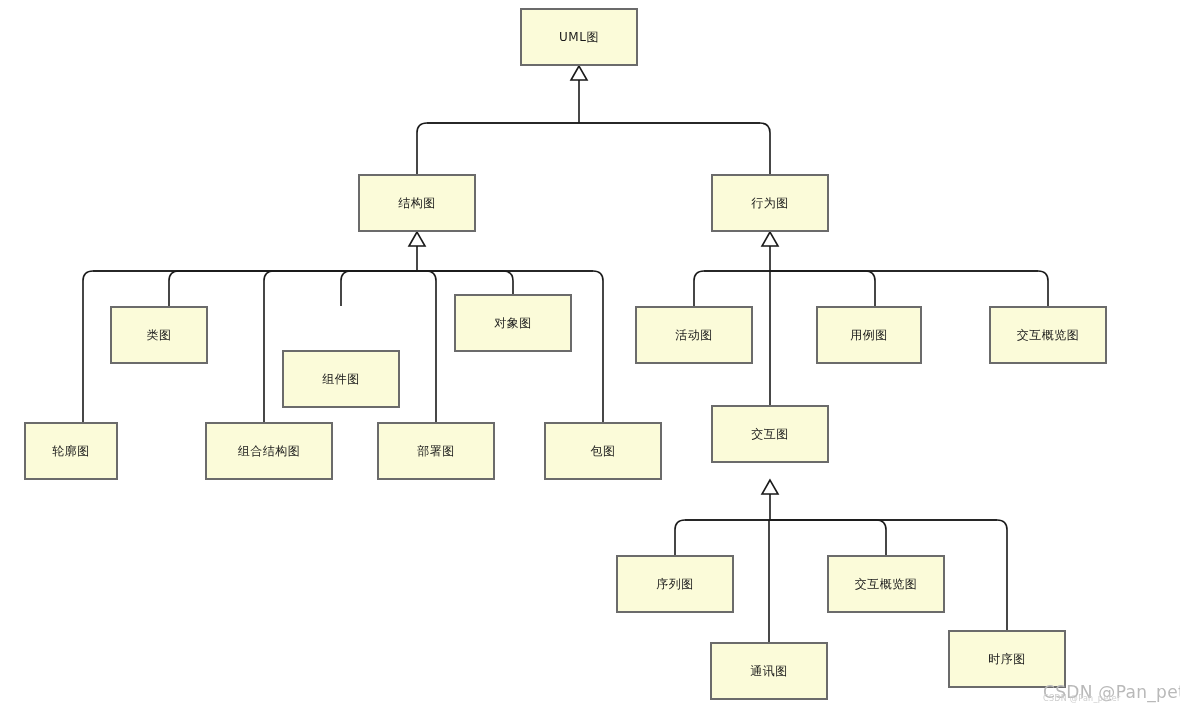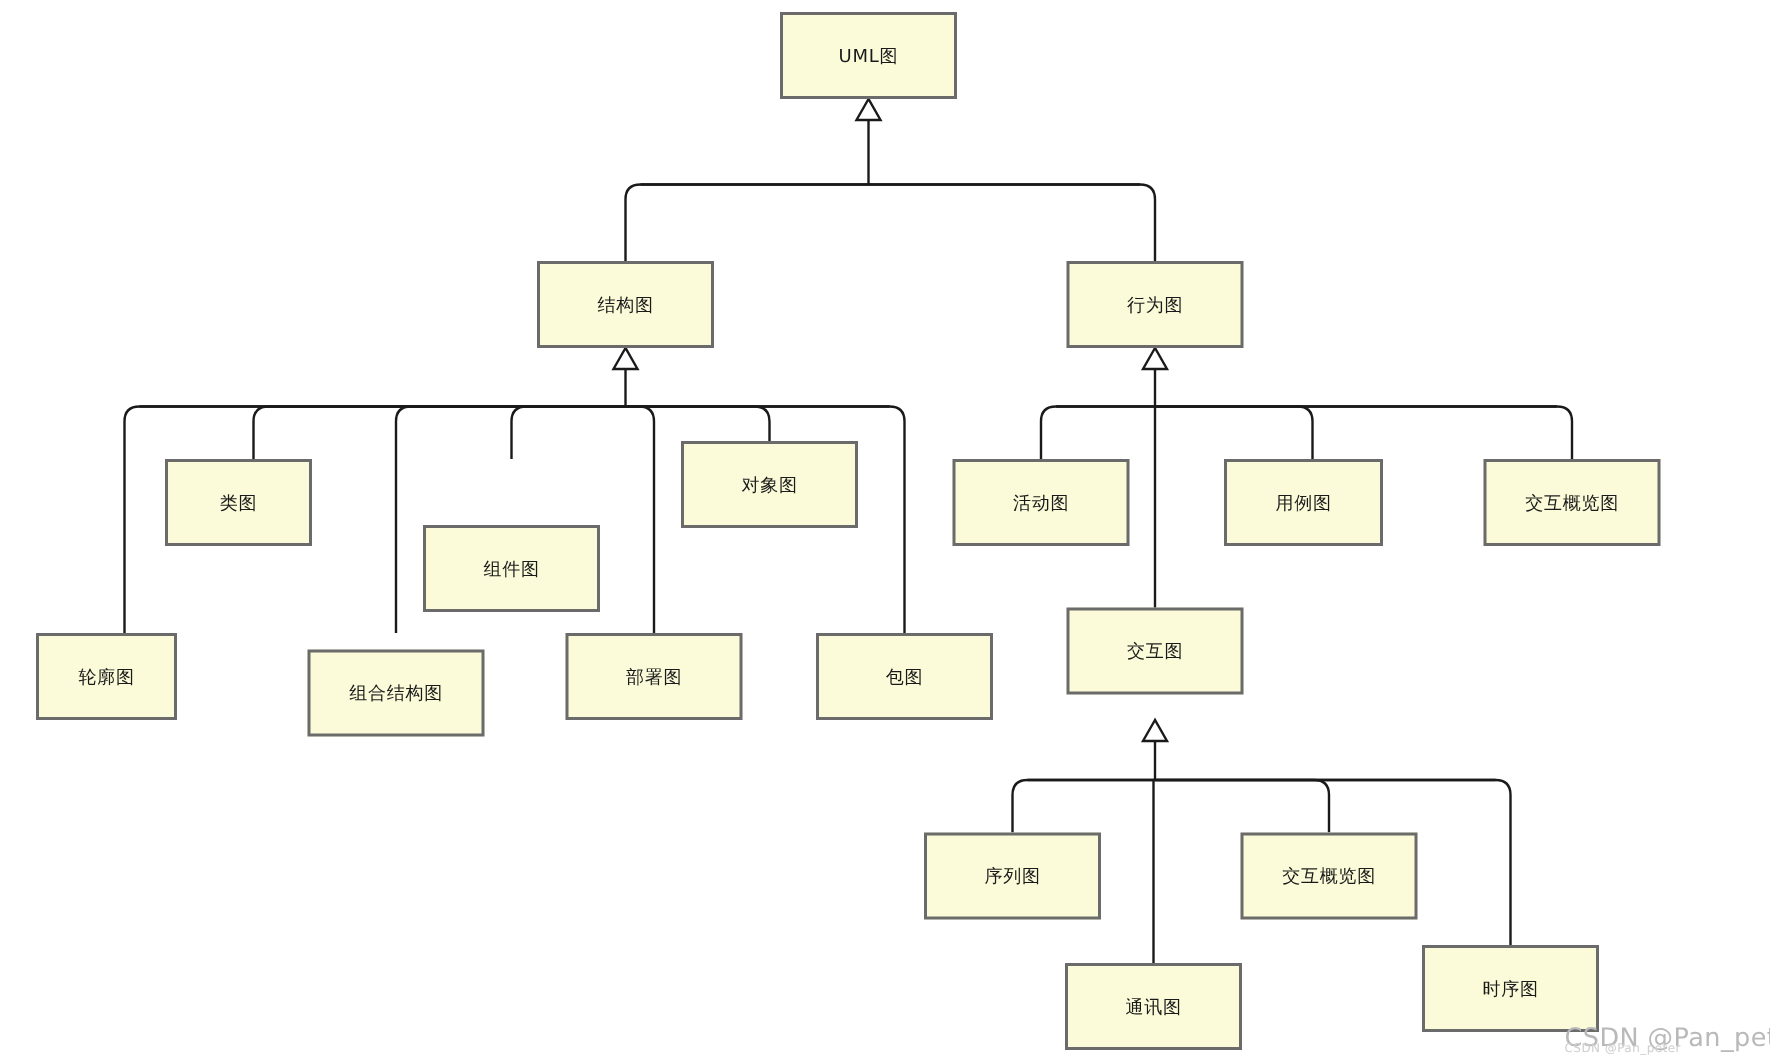--- a/index.html
+++ b/index.html
@@ -112,21 +112,21 @@
       </div>
       <div class="node" style="left: 816px; top: 306px; width: 106px; height: 58px;">
         <span>用例图</span>
       </div>
       <div class="node" style="left: 989px; top: 306px; width: 118px; height: 58px;">
         <span>交互概览图</span>
       </div>
       <div class="node" style="left: 24px; top: 422px; width: 94px; height: 58px;">
         <span>轮廓图</span>
       </div>
-      <div class="node" style="left: 205px; top: 422px; width: 118px; height: 58px; margin-top: 11px;">
+      <div class="node" style="left: 205px; top: 422px; width: 128px; height: 58px;">
         <span>组合结构图</span>
       </div>
       <div class="node" style="left: 377px; top: 422px; width: 118px; height: 58px;">
         <span>部署图</span>
       </div>
       <div class="node" style="left: 544px; top: 422px; width: 118px; height: 58px;">
         <span>包图</span>
       </div>
       <div class="node" style="left: 711px; top: 405px; width: 118px; height: 58px;">
         <span>交互图</span>

